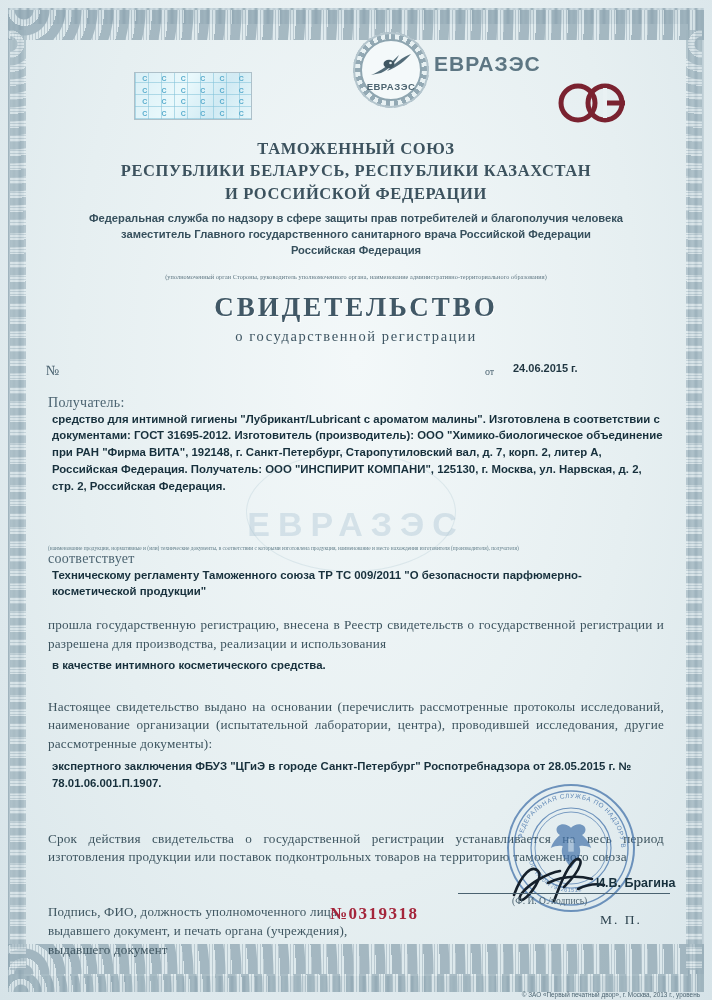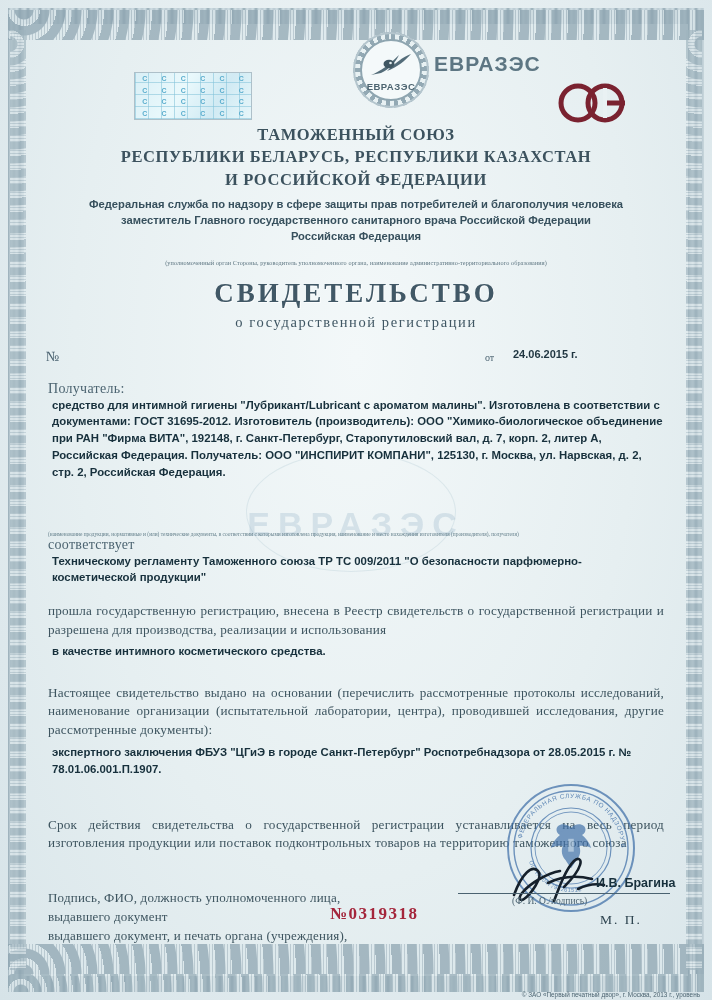--- a/index.html
+++ b/index.html
@@ -182,21 +182,21 @@
     line-height: 1;
   }
 
   .eac-mark {
     position: absolute;
     left: 525px; top: 52px;
     width: 78px; height: 42px;
   }
 
   
-  .title-block { text-align: center; margin-top: 2px; }
+  .title-block { text-align: center; margin-top: 16px; }
   .t-main {
     font-family: "Liberation Serif", serif;
     font-size: 16.5px;
     font-weight: 700;
     color: #3c525e;
     letter-spacing: .6px;
     line-height: 1.35;
   }
   .subtitle-block {
     text-align: center;
@@ -492,22 +492,22 @@
       <div class="justified">Настоящее свидетельство выдано на основании (перечислить рассмотренные протоколы исследований, наименование организации (испытательной лаборатории, центра), проводившей исследования, другие рассмотренные документы):</div>
       <div class="filled" style="margin-top:4px">экспертного заключения ФБУЗ "ЦГиЭ в городе Санкт-Петербург" Роспотребнадзора от 28.05.2015 г. № 78.01.06.001.П.1907.</div>
     </div>
 
     <div class="sec sec-validity">
       <div class="justified">Срок действия свидетельства о государственной регистрации устанавливается на весь период изготовления продукции или поставок подконтрольных товаров на территорию таможенного союза</div>
     </div>
 
     <div class="sec sec-signature">
       <div class="spaced">Подпись, ФИО, должность уполномоченного лица,</div>
+      <div class="spaced">выдавшего документ, и печать органа (учреждения),</div>
       <div class="spaced">выдавшего документ</div>
-      <div class="spaced">выдавшего документ, и печать органа (учреждения),</div>
     </div>
   </div>
 
   <svg class="stamp" viewBox="0 0 132 132">
     <defs>
       <path id="arcTop" d="M 16 66 A 50 50 0 0 1 116 66"></path>
       <path id="arcBot" d="M 22 66 A 44 44 0 0 0 110 66"></path>
     </defs>
     <g stroke="#3f6fa8" fill="none" opacity="0.72">
       <circle cx="66" cy="66" r="63" stroke-width="2"></circle>

